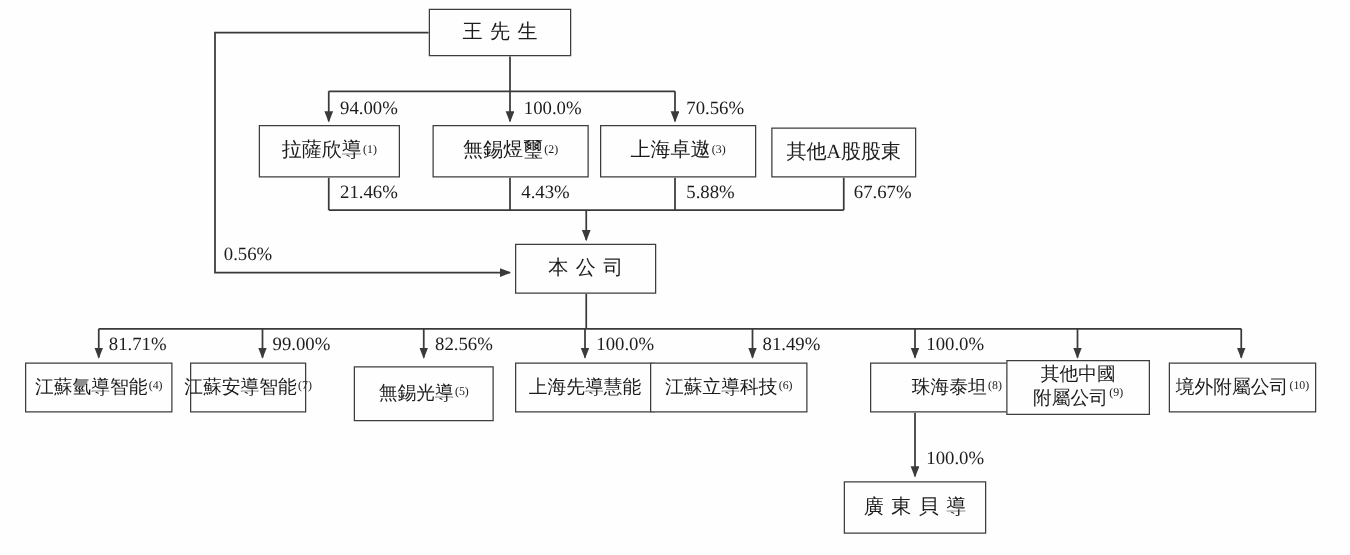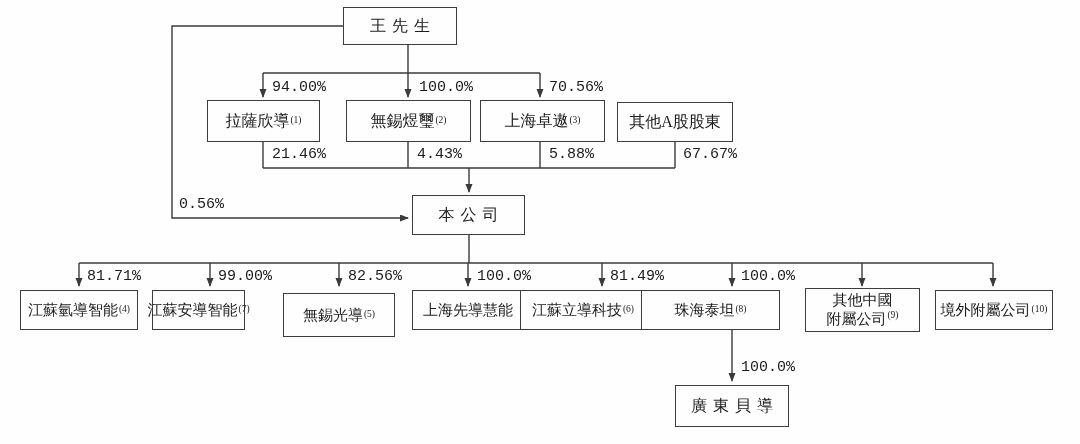--- a/index.html
+++ b/index.html
@@ -9,21 +9,21 @@
   }
   #wires{position:absolute;left:0;top:0;width:1080px;height:444px;}
   .box{
     position:absolute;box-sizing:border-box;border:1.5px solid #3d3d3d;background:#fefefe;
     display:flex;align-items:center;justify-content:center;text-align:center;
     font-size:16px;line-height:1.2;white-space:nowrap;
   }
   .box sup{font-size:9.5px;margin-left:1px;}
   .ls{letter-spacing:6px;text-indent:6px;justify-content:center;}
   .two-line{white-space:normal;font-size:15px;flex-direction:column;line-height:1.25;}
-  .pct{position:absolute;font-size:15px;white-space:nowrap;font-family:Liberation Mono, monospace;}
+  .pct{position:absolute;font-size:15px;white-space:nowrap;}
 </style>
 </head>
 <body>
 
 <div id="stage">
 
   <svg id="wires" width="1080" height="444" viewBox="0 0 1080 444" xmlns="http://www.w3.org/2000/svg">
     <defs>
       <marker id="ah" markerUnits="userSpaceOnUse" markerWidth="9" markerHeight="8" refX="8" refY="3.5" orient="auto">
         <path d="M0,0 L9,3.5 L0,7 Z" fill="#3a3a3a"></path>
@@ -97,21 +97,21 @@
     <span>無錫光導</span>
       <sup>(5)</sup>
   </div>
   <div class="box" style="left:412px;top:290px;width:112px;height:40px;font-size:15px">
     <span>上海先導慧能</span>
   </div>
   <div class="box" style="left:520px;top:290px;width:126px;height:40px;font-size:15px">
     <span>江蘇立導科技</span>
       <sup>(6)</sup>
   </div>
-  <div class="box" style="left:641px;top:290px;width:139px;height:40px;font-size:15px">
+  <div class="box" style="left:696px;top:290px;width:139px;height:40px;font-size:15px">
     <span>珠海泰坦</span>
       <sup>(8)</sup>
   </div>
   <div class="box two-line" style="left:805px;top:288px;width:115px;height:44px">
     <div><span>其他中國</span></div>
     <div><span>附屬公司</span><sup>(9)</sup></div>
   </div>
   <div class="box" style="left:935px;top:290px;width:118px;height:40px;font-size:15px">
     <span>境外附屬公司</span>
       <sup>(10)</sup>

